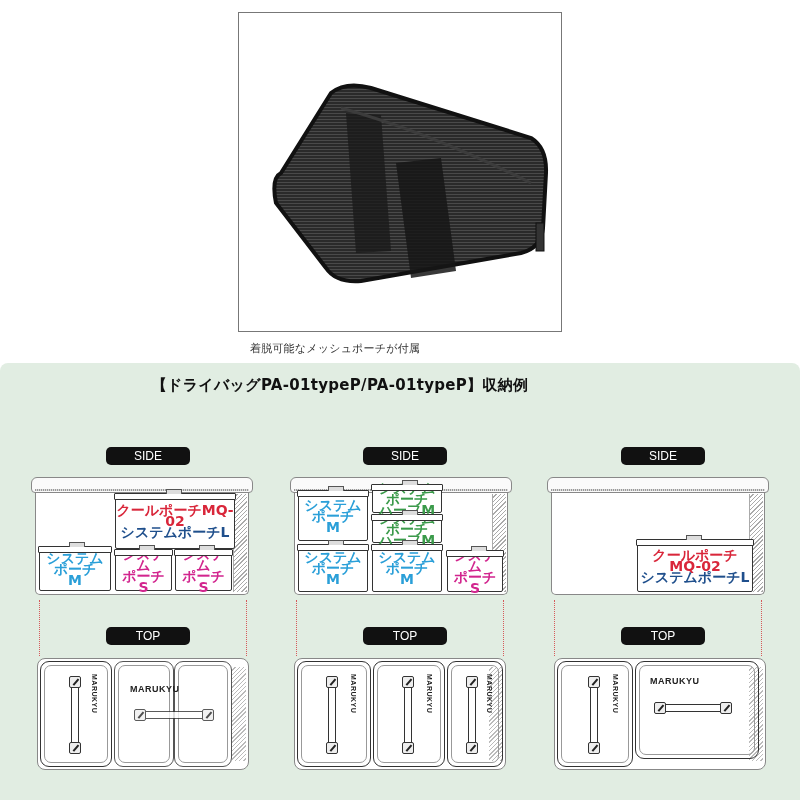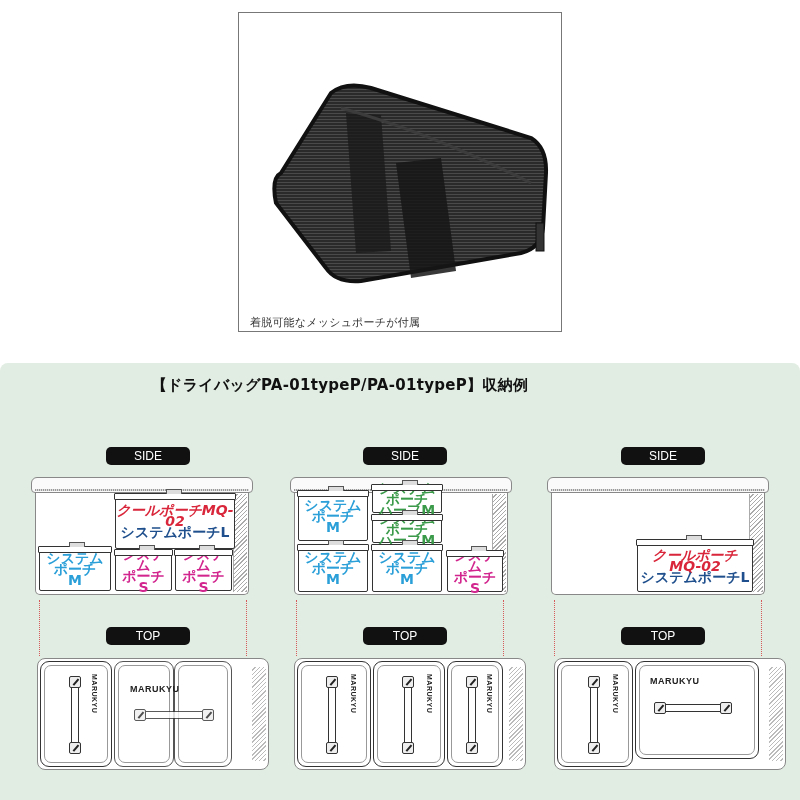--- a/index.html
+++ b/index.html
@@ -8,21 +8,21 @@
 
   
   .photo-frame {
     position: absolute; left: 238px; top: 12px; width: 324px; height: 320px;
     border: 1px solid #777; background: #fff; overflow: hidden;
   }
   .pouch {
     position: absolute; left: 12px; top: 40px; width: 300px; height: 235px;
   }
   .caption {
-    position: absolute; left: 250px; top: 315px; font-size: 11px; color: #333;
+    position: absolute; left: 250px; top: 341px; font-size: 11px; color: #333;
     font-family: "DejaVu Sans", sans-serif; letter-spacing: 0.2px;
   }
 
   
   .panel {
     position: absolute; left: 0; top: 363px; width: 800px; height: 437px;
     background: #e1ede2; border-radius: 8px 8px 0 0;
   }
   .heading {
     position: absolute; left: 0; width: 680px; top: 376px; text-align: center;
@@ -64,32 +64,32 @@
   .box::before {
     content: ""; position: absolute; left: -2px; right: -2px; top: -2px; height: 5px;
     border: 1.5px solid #333; background: #fff; border-radius: 1px;
   }
   .box::after {
     content: ""; position: absolute; left: 42%; width: 14px; top: -6px; height: 4px;
     border: 1px solid #555; border-bottom: none; background: #ddd;
   }
   .c-blue { color: #2a9fd8; }
   .c-navy { color: #1f4f8c; }
-  .c-red { color: #d9263a; font-style: italic; }
+  .c-red { color: #d9263a; }
   .c-pink { color: #d2258e; }
   .c-green { color: #3a9a4a; }
   .box span { display: block; }
 
   .dots {
     position: absolute; width: 0; border-left: 1.5px dotted #d65a5a;
   }
 
   
   .topview {
-    position: absolute; width: 232px; height: 112px; background: #fff;
+    position: absolute; width: 212px; height: 112px; background: #fff;
     border: 1.5px solid #888; border-radius: 8px;
   }
   .topview .hatch {
     position: absolute; right: 2px; top: 8px; bottom: 8px; width: 14px;
     background: repeating-linear-gradient(135deg,#fff 0 2px,#bbb 2px 3px);
   }
   .pod {
     position: absolute; background: #fff; border: 1.5px solid #333; border-radius: 9px;
   }
   .pod.ghost { background: rgba(255,255,255,0.6); border-color: #555; }

